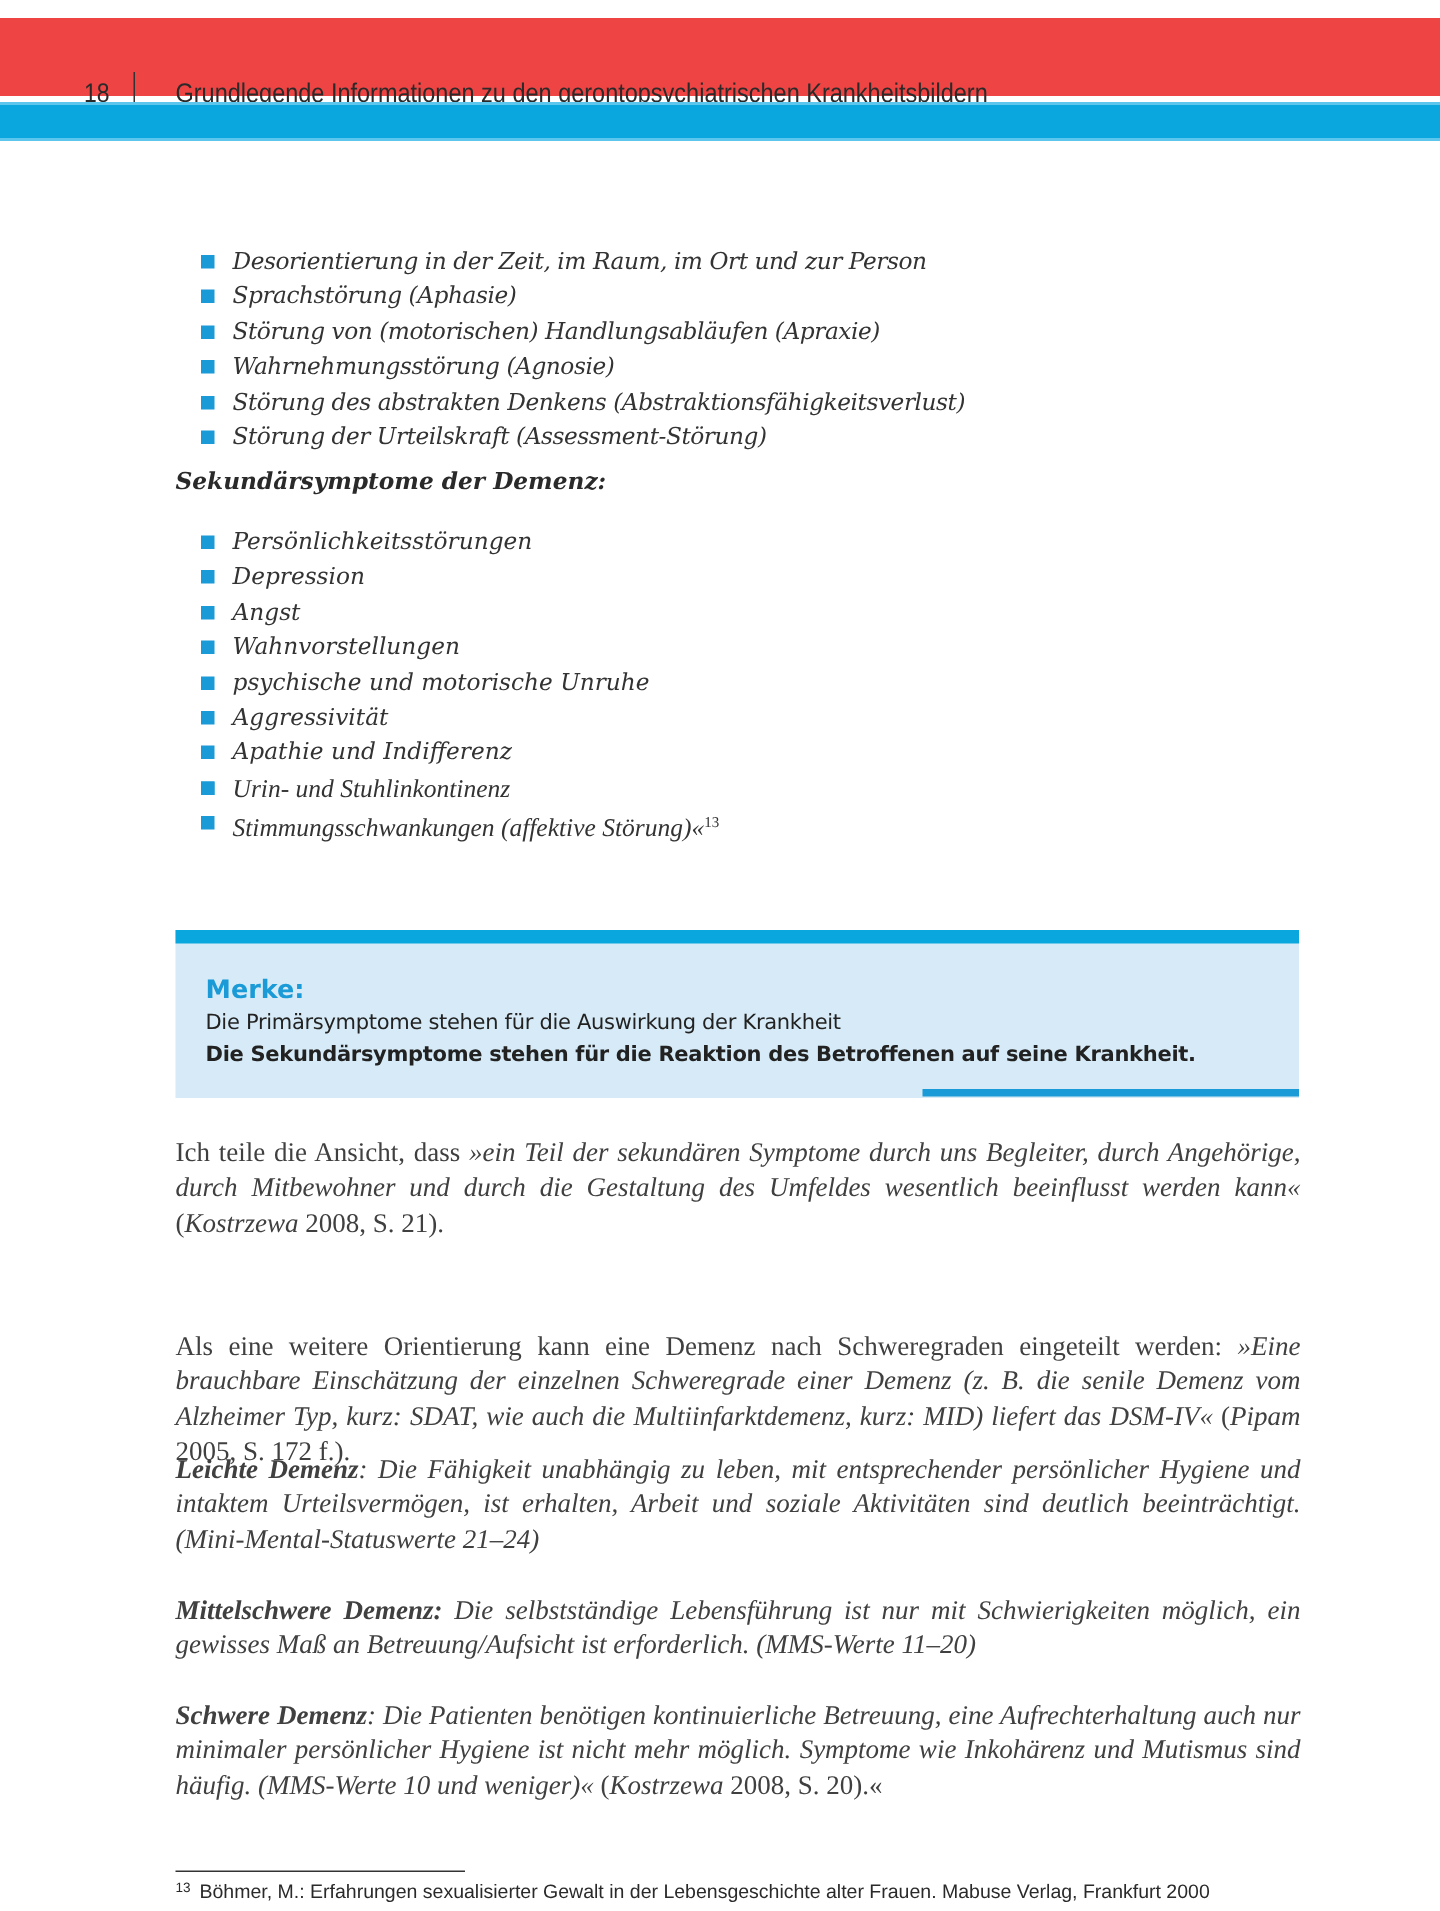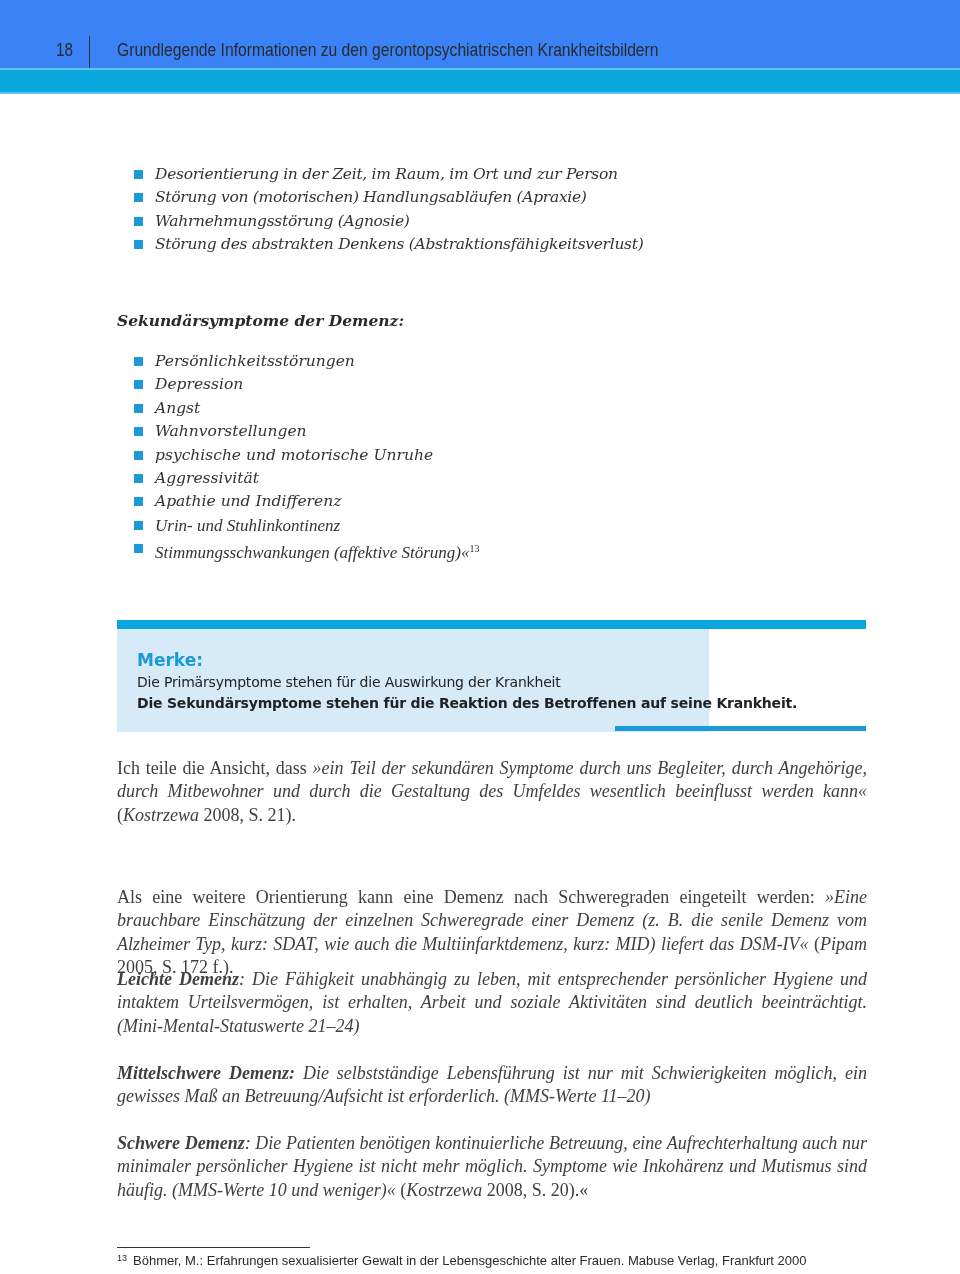--- a/index.html
+++ b/index.html
@@ -1,22 +1,22 @@
 <!DOCTYPE html>
 <html><head>
 <meta charset="utf-8">
 <style>
   html, body { margin: 0; padding: 0; }
   body {
     width: 960px; height: 1274px; position: relative; overflow: hidden;
     background: #ffffff; color: #2a2a2a;
   }
   .header {
-    position: absolute; left: 0; top: 0; width: 960px; height: 84px;
-    background: #3b82f6;
+    position: absolute; left: 0; top: 12px; width: 960px; height: 52px;
+    background: #ef4444;
   }
   .header-band {
     position: absolute; left: 0; top: 68px; width: 960px; height: 26px;
     background: #0aa7df;
     border-top: 2px solid #5cc6ec; border-bottom: 2px solid #5cc6ec;
     box-sizing: border-box;
   }
   .page-num {
     position: absolute; left: 56px; top: 40px;
     font-family: "Liberation Sans", sans-serif; font-size: 18px; color: #2a2a2a;
@@ -49,21 +49,21 @@
   .sek-heading {
     position: absolute; left: 117px; top: 311px;
     font-family: "DejaVu Serif", serif; font-weight: bold; font-style: italic;
     font-size: 15.5px; color: #2a2a2a;
   }
   .list2 { top: 334px; }
   .list2 li.narrow { font-family: "Liberation Serif", serif; font-size: 17px; letter-spacing: 0; }
   sup.fn { font-size: 10px; vertical-align: 6px; font-style: normal; }
 
   .merke-box {
-    position: absolute; left: 117px; top: 620px; width: 592px; height: 112px;
+    position: absolute; left: 117px; top: 620px; width: 749px; height: 112px;
     background: #d6ebf7;
   }
   .merke-top { position: absolute; left: 0; top: 0; width: 749px; height: 9px; background: #0aa7df; }
   .merke-bottom { position: absolute; left: 498px; top: 106px; width: 251px; height: 5px; background: #1a9ad6; }
   .merke-title {
     position: absolute; left: 20px; top: 30px;
     font-family: "DejaVu Sans", sans-serif; font-weight: bold; font-size: 17px; color: #1a9ad6;
   }
   .merke-line {
     position: absolute; left: 20px;
@@ -99,23 +99,25 @@
 <div class="header">
   <span class="page-num">18</span>
   <div class="header-divider"></div>
   <span class="running-title">Grundlegende Informationen zu den gerontopsychiatrischen Krankheitsbildern</span>
 </div>
 <div class="header-band"></div>
 
 <div class="content list1">
   <ul class="bullets">
     <li><span class="sq"></span><span>Desorientierung in der Zeit, im Raum, im Ort und zur Person</span></li>
+    <li><span class="sq"></span><span>Sprachstörung (Aphasie)</span></li>
     <li><span class="sq"></span><span>Störung von (motorischen) Handlungsabläufen (Apraxie)</span></li>
     <li><span class="sq"></span><span>Wahrnehmungsstörung (Agnosie)</span></li>
     <li><span class="sq"></span><span>Störung des abstrakten Denkens (Abstraktionsfähigkeitsverlust)</span></li>
+    <li><span class="sq"></span><span>Störung der Urteilskraft (Assessment-Störung)</span></li>
   </ul>
 </div>
 
 <div class="sek-heading">Sekundärsymptome der Demenz:</div>
 
 <div class="content list2">
   <ul class="bullets">
     <li><span class="sq"></span><span>Persönlichkeitsstörungen</span></li>
     <li><span class="sq"></span><span>Depression</span></li>
     <li><span class="sq"></span><span>Angst</span></li>

